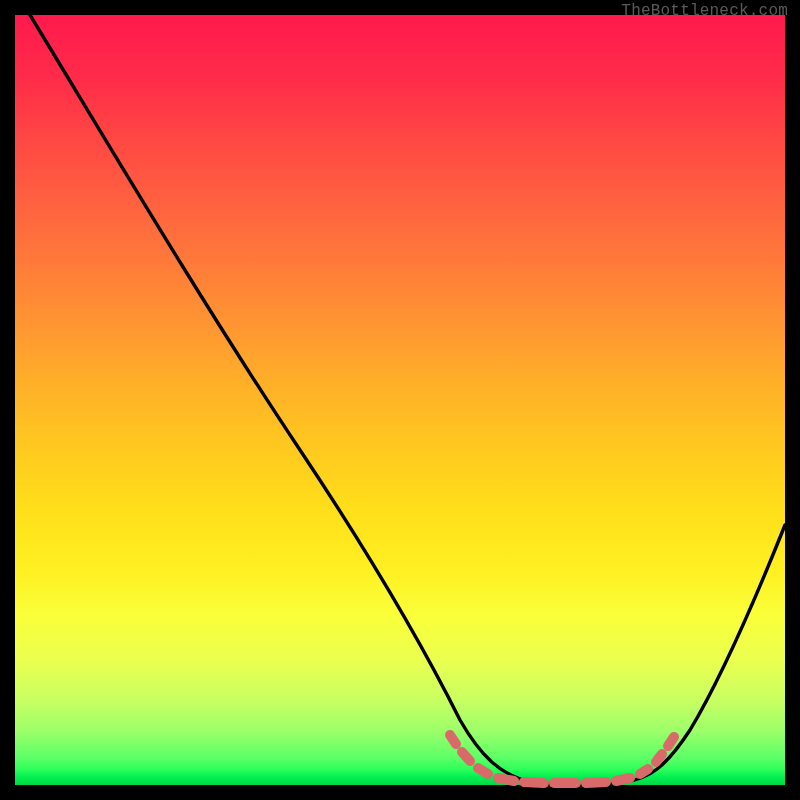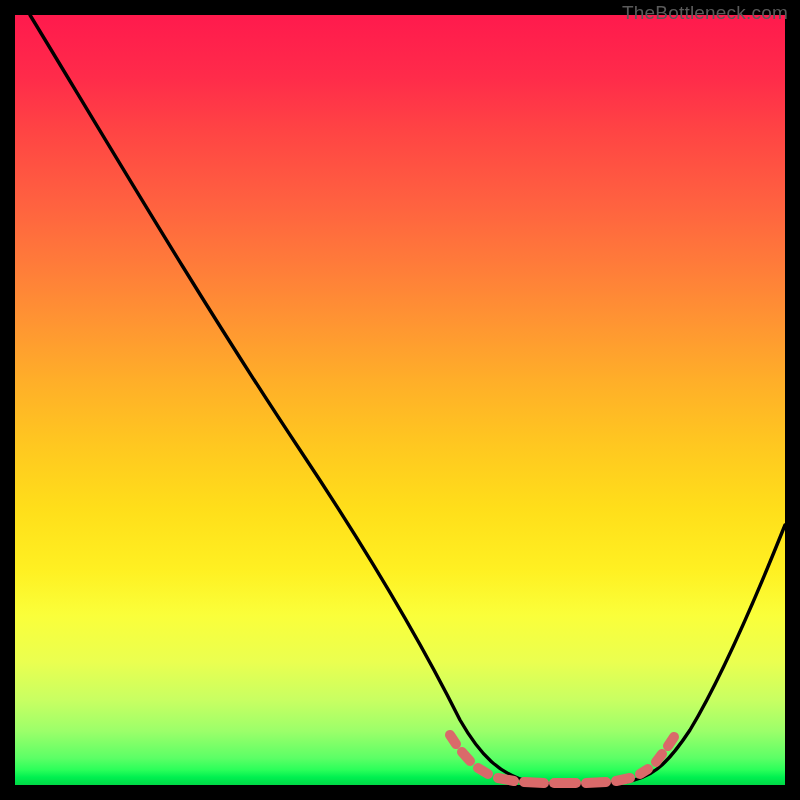--- a/index.html
+++ b/index.html
@@ -40,22 +40,22 @@
       #5cff66 96.5%,
       #2cff5a 98%,
       #00f050 99%,
       #00d846 100%
     );
   }
   .watermark {
     position: absolute;
     top: 2px;
     right: 12px;
-    font-family: Liberation Sans, sans-serif;
-    font-size: 19px;
+    font-family: Liberation Mono, monospace;
+    font-size: 16px;
     color: #5a5a5a;
     font-weight: 500;
     letter-spacing: 0.2px;
   }
   .curve-svg {
     position: absolute;
     left: 0;
     top: 0;
     width: 800px;
     height: 800px;

